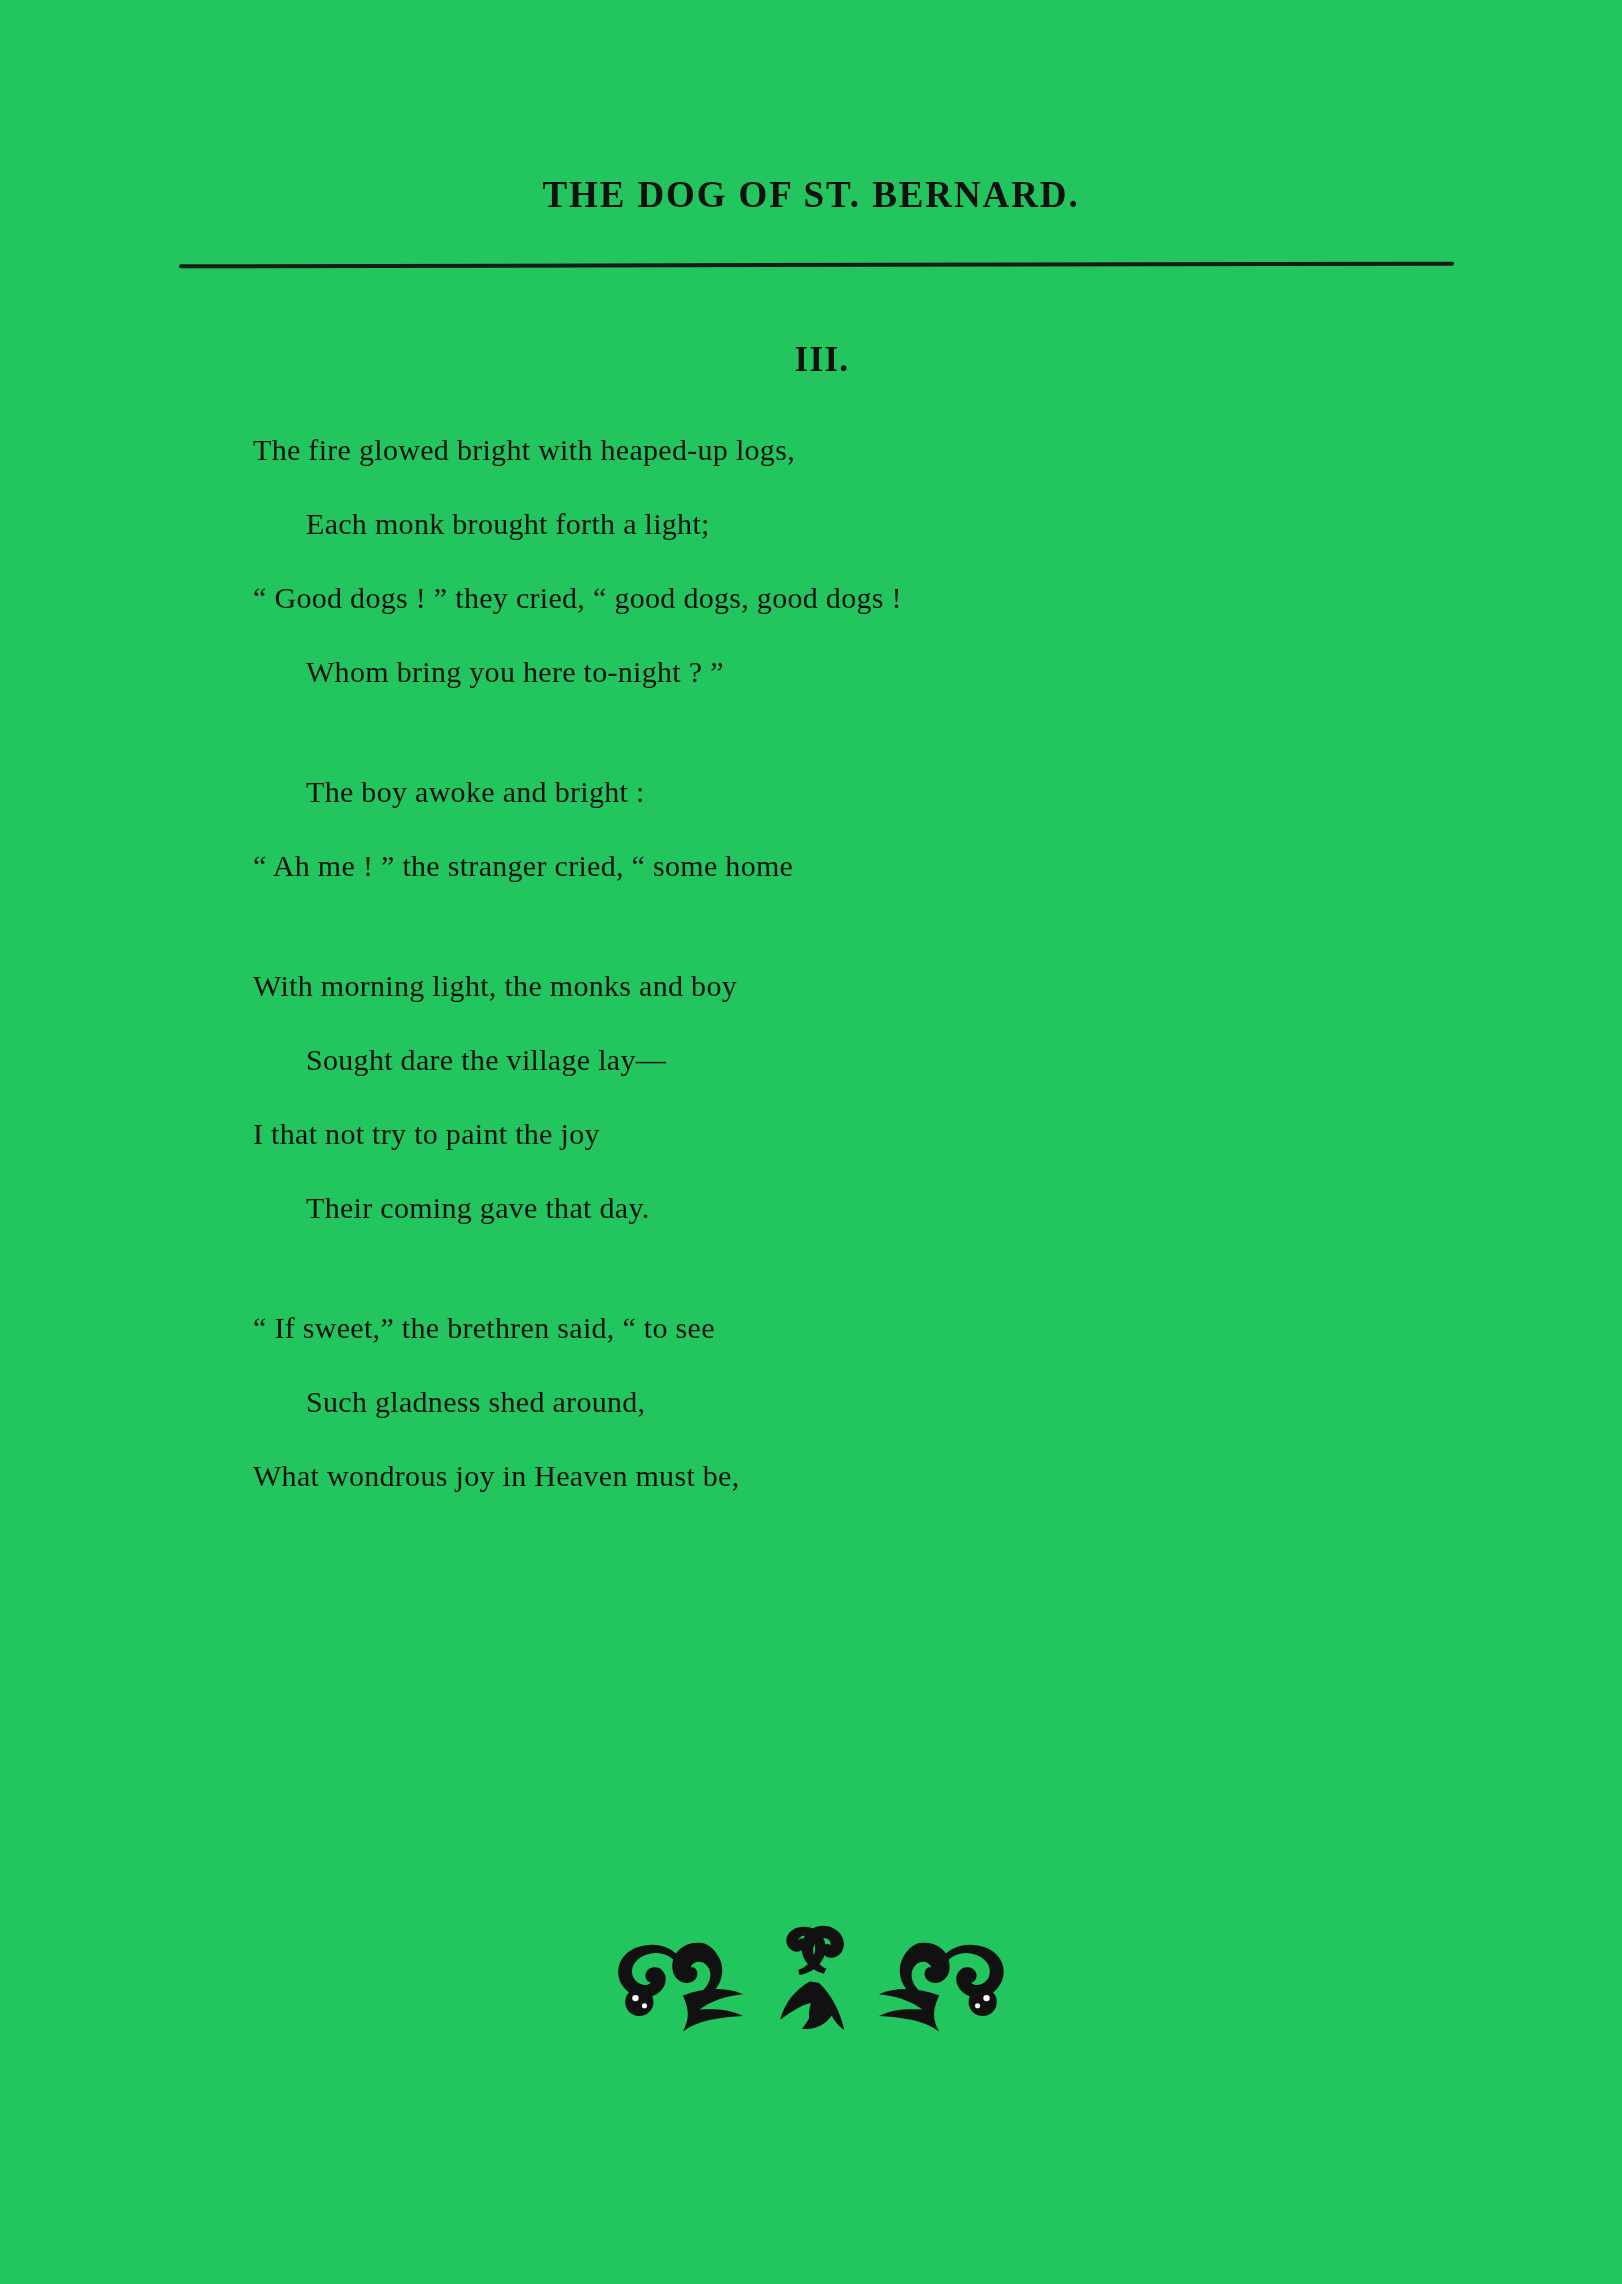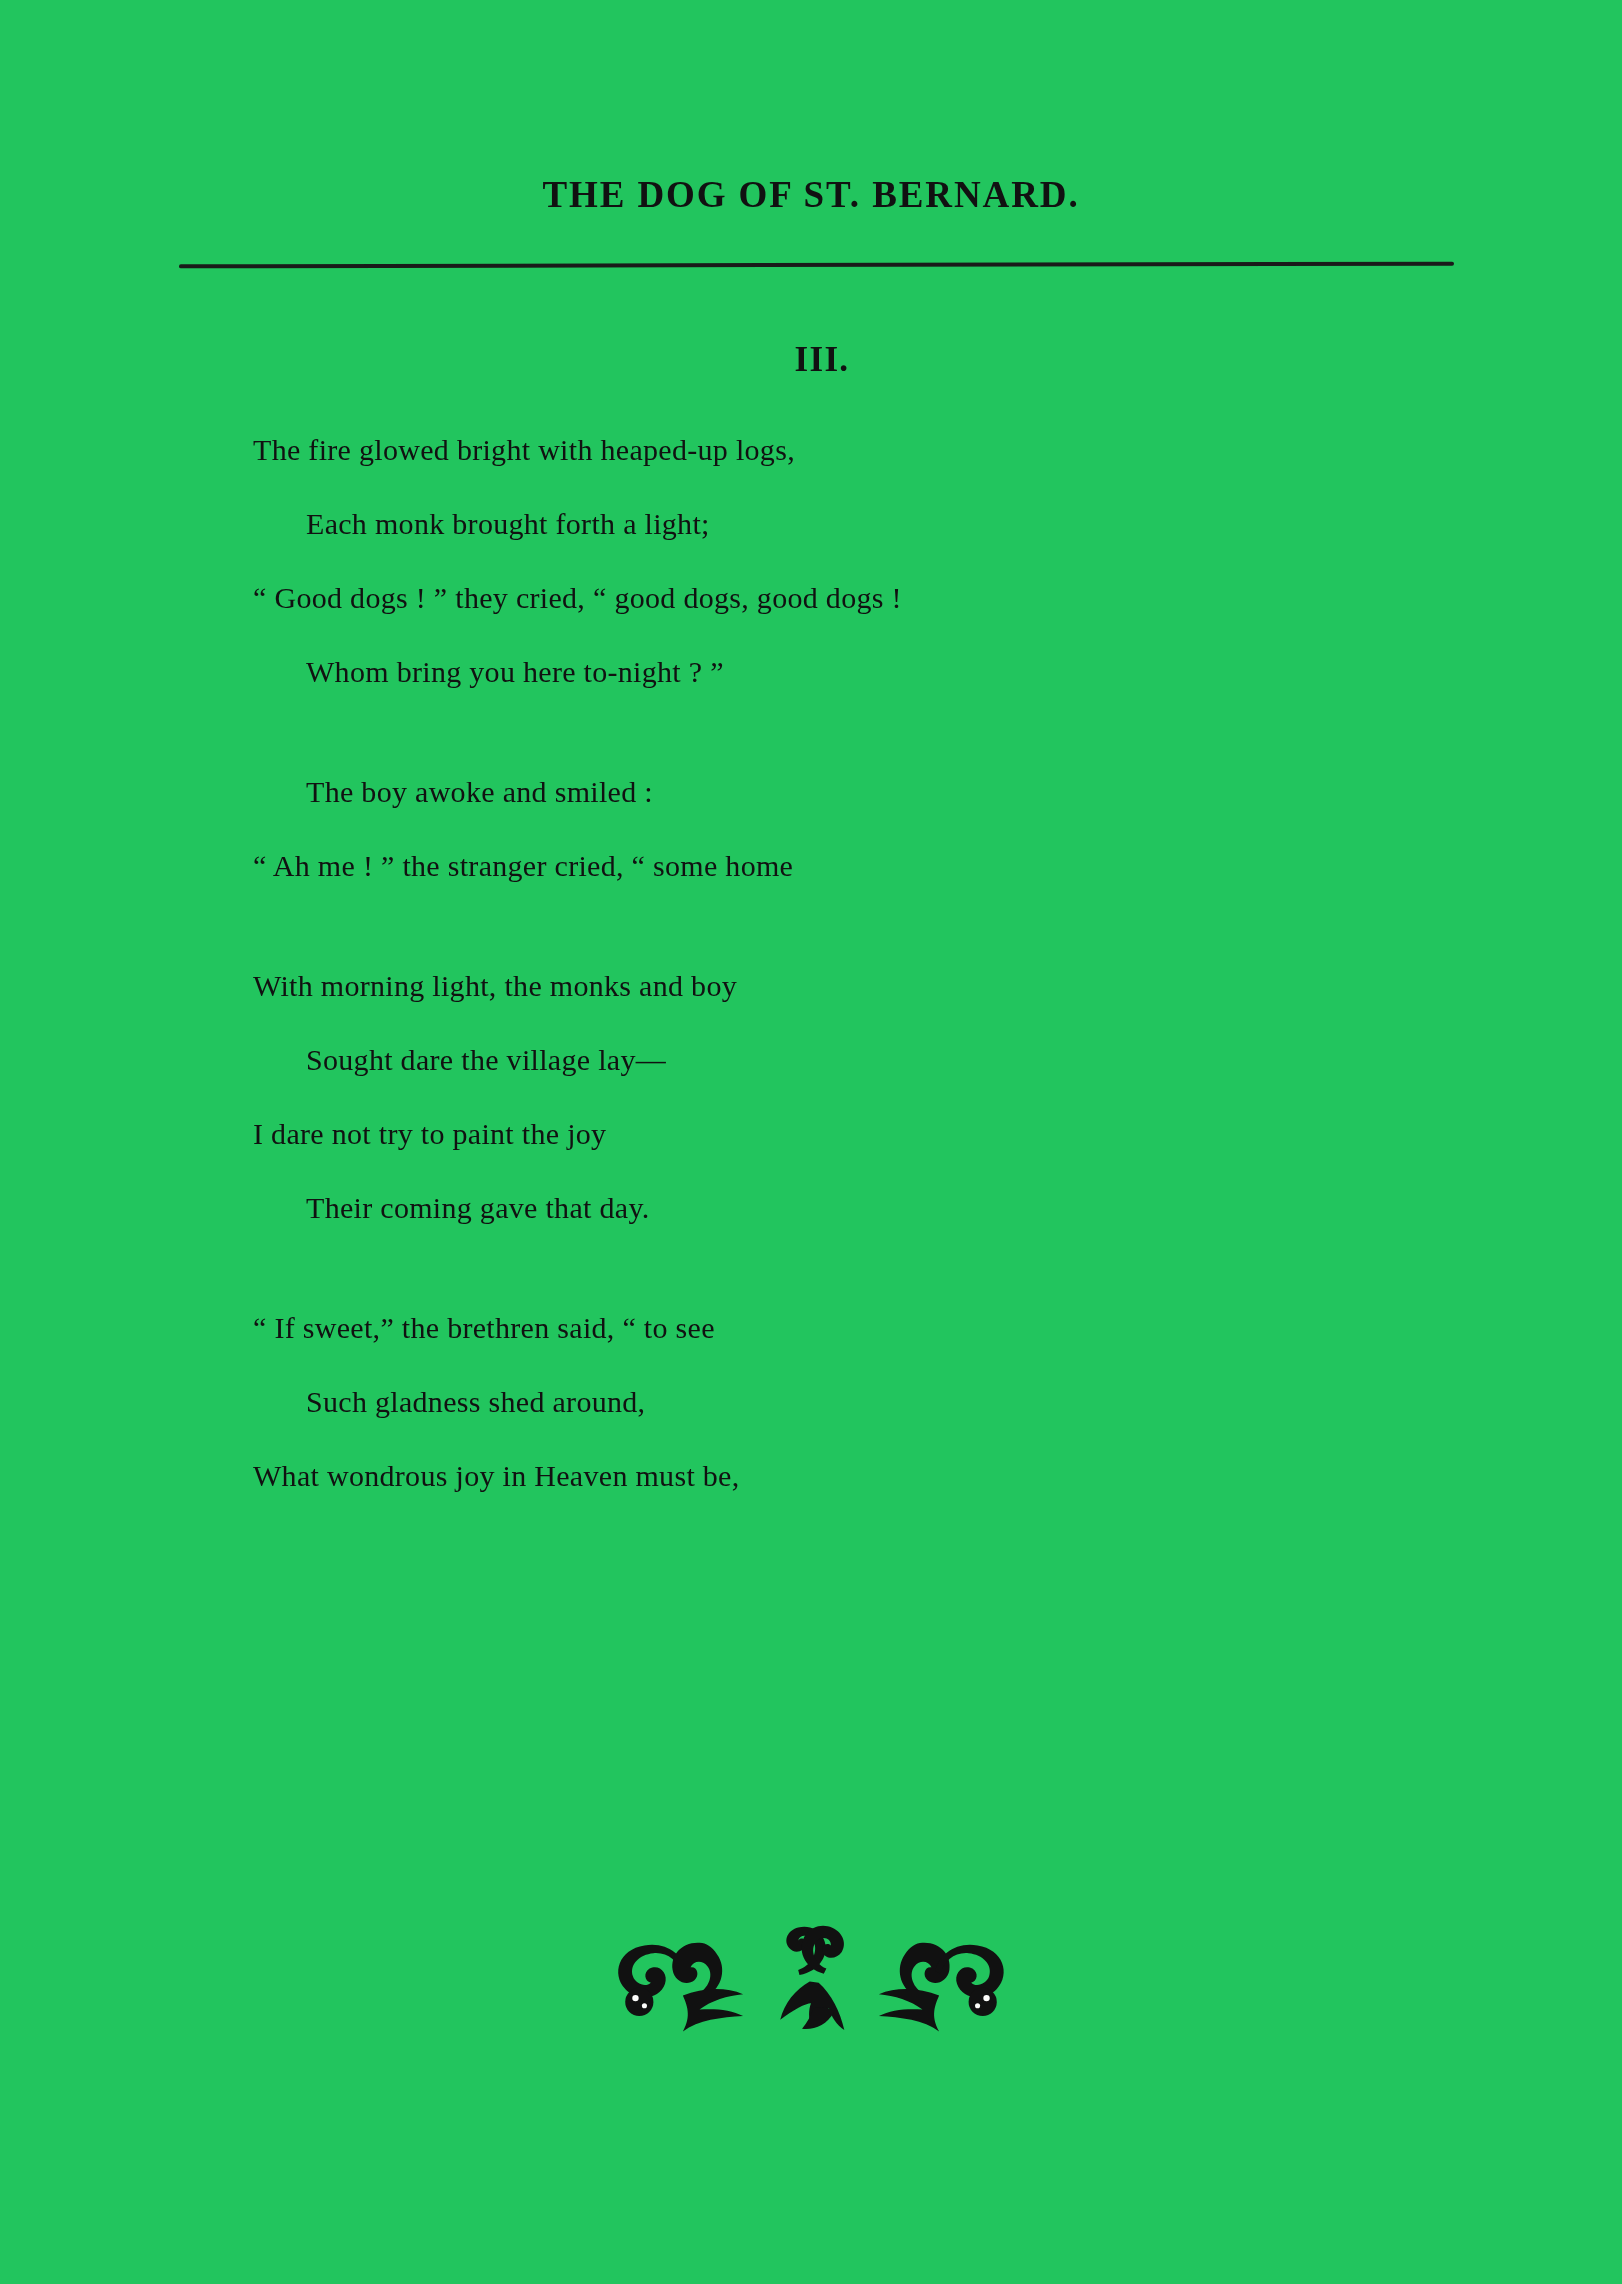--- a/index.html
+++ b/index.html
@@ -107,28 +107,28 @@
   <div class="poem">
 
     <div class="stanza">
       <div class="line">The fire glowed bright with heaped-up logs,</div>
       <div class="line indent">Each monk brought forth a light;</div>
       <div class="line">“ Good dogs ! ” they cried, “ good dogs, good dogs !</div>
       <div class="line indent">Whom bring you here to-night ? ”</div>
     </div>
 
     <div class="stanza">
-      <div class="line indent">The boy awoke and smiled :</div>
+      <div class="line indent">The boy awoke and bright :</div>
       <div class="line">“ Ah me ! ” the stranger cried, “ some home</div>
     </div>
 
     <div class="stanza">
       <div class="line">With morning light, the monks and boy</div>
       <div class="line indent">Sought dare the village lay—</div>
-      <div class="line">I dare not try to paint the joy</div>
+      <div class="line">I that not try to paint the joy</div>
       <div class="line indent">Their coming gave that day.</div>
     </div>
 
     <div class="stanza">
       <div class="line">“ If sweet,” the brethren said, “ to see</div>
       <div class="line indent">Such gladness shed around,</div>
       <div class="line">What wondrous joy in Heaven must be,</div>
     </div>
 
   </div>

